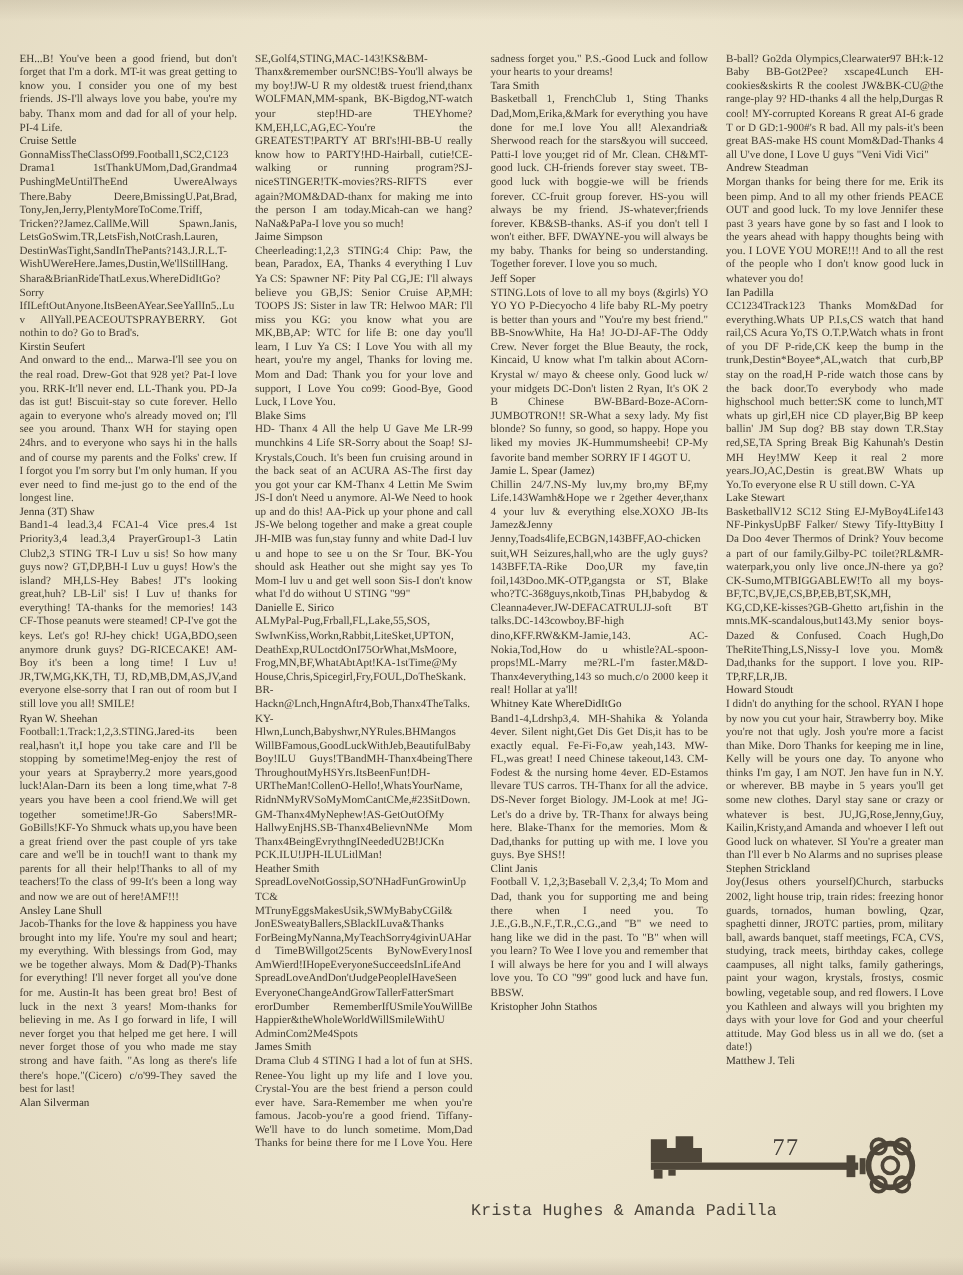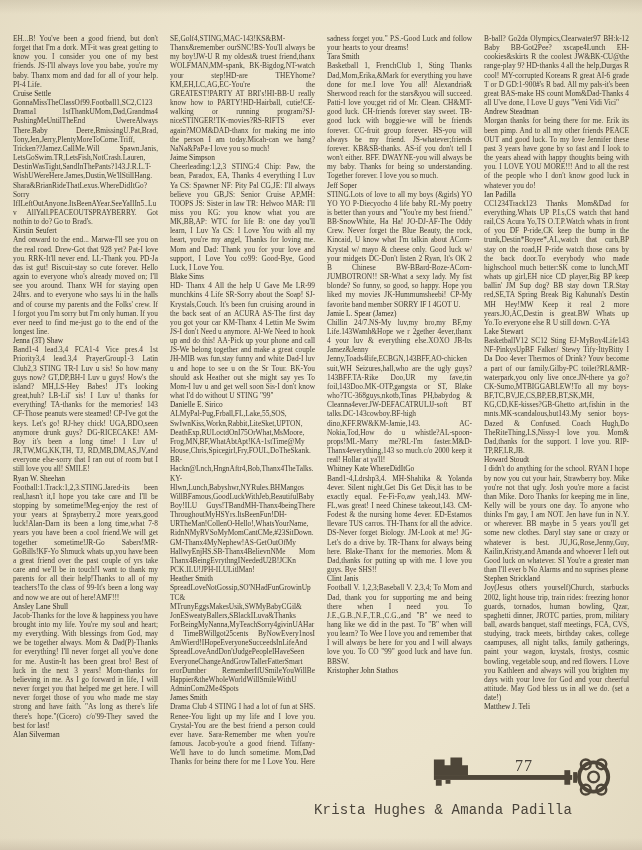--- a/index.html
+++ b/index.html
@@ -48,21 +48,21 @@
     font-size:16px;
     letter-spacing:1px;
     color:#45403a;
     z-index:2;
     margin-left:28px;
   }
   .credit{
     position:absolute;
     left:314px;top:802px;
     font-family:"Liberation Mono", monospace;
-    font-size:14px;
+    font-size:11px;
     letter-spacing:0.2px;
     color:#4a443b;
     white-space:nowrap;
   }
 </style>
 </head>
 <body>
 
 <div class="page" style="color: rgb(63, 58, 49);">
 

